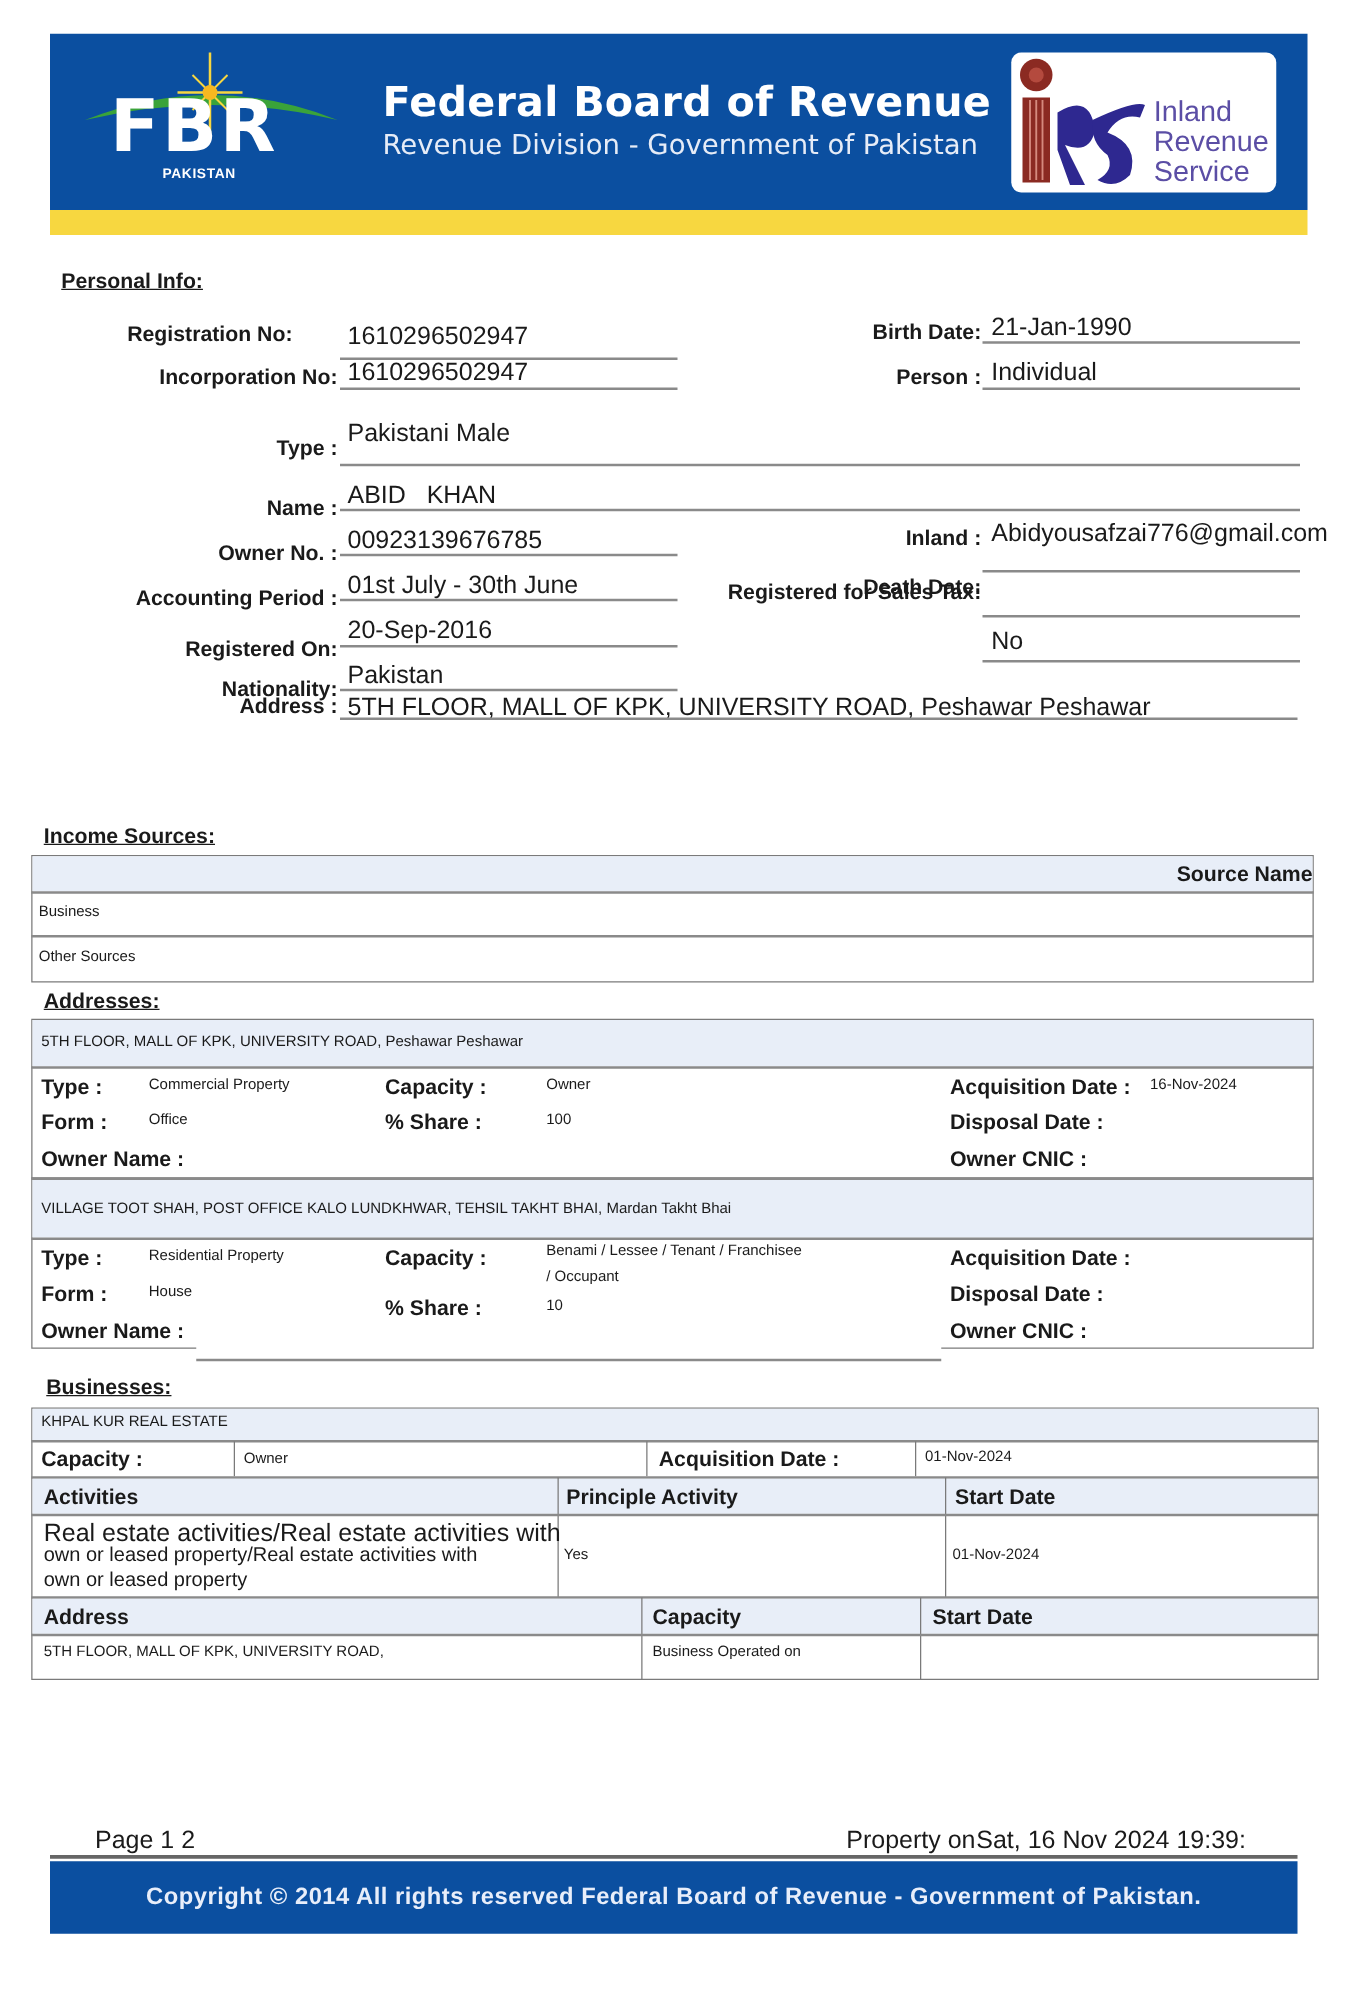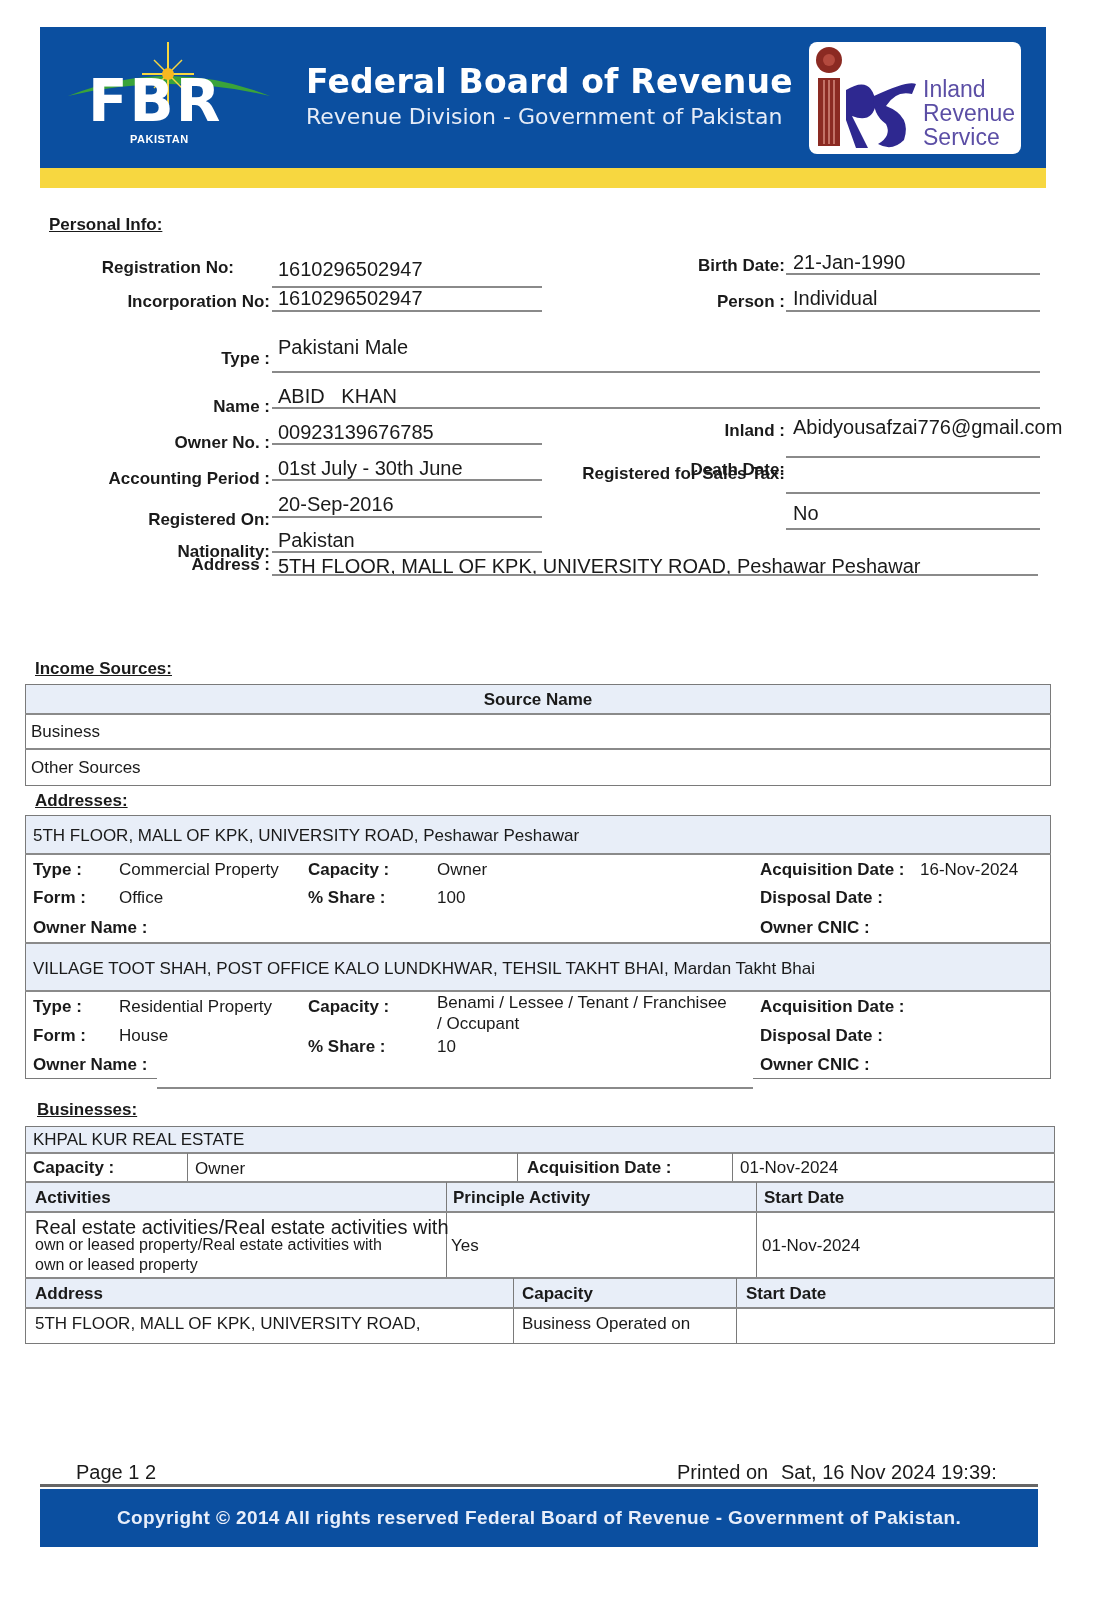--- a/index.html
+++ b/index.html
@@ -24,21 +24,21 @@
 
   
   .lbl { position: absolute; font-weight: bold; font-size: 17px; text-align: right; white-space: nowrap; color: #1a1a1a; }
   .val { position: absolute; font-size: 20px; white-space: nowrap; color: #1a1a1a; }
   .uline { position: absolute; height: 2px; background: #8a8a8a; }
 
   
   .tbl { position: absolute; border: 1px solid #7a7a7a; }
   .hdr-fill { background: #e8eef8; }
   .row-line { position: absolute; height: 2px; background: #8a8a8a; }
-  .cell-text { position: absolute; font-size: 17px; white-space: nowrap; color: #1a1a1a; }
+  .cell-text { position: absolute; font-size: 12px; white-space: nowrap; color: #1a1a1a; }
   .cell-bold { position: absolute; font-size: 17px; font-weight: bold; white-space: nowrap; color: #1a1a1a; }
   .vline { position: absolute; width: 1px; background: #7a7a7a; }
 
   
   .footer-rule { position: absolute; left: 40px; top: 1484px; width: 998px; height: 3px; background: #666; }
   .footer-bar { position: absolute; left: 40px; top: 1489px; width: 998px; height: 58px; background: #0b4fa0; }
   .footer-copy { position: absolute; left: 40px; top: 1507px; width: 998px; text-align: center; color: #e8eefa; font-weight: bold; font-size: 19px; letter-spacing: 0.4px; white-space: nowrap; }
 </style>
 </head>
 <body>
@@ -130,21 +130,21 @@
 <div class="val" style="left:278px; top:529px;">Pakistan</div>
 <div class="uline" style="left:272px; top:551px; width:270px;"></div>
 <div class="lbl" style="right:826px; top:555px;">Address :</div>
 <div class="val" style="left:278px; top:555px;">5TH FLOOR, MALL OF KPK, UNIVERSITY ROAD, Peshawar Peshawar</div>
 <div class="uline" style="left:272px; top:574px; width:766px;"></div>
 
 <div class="section-head" style="left:35px; top:659px;">Income Sources:</div>
 
 <div class="tbl" style="left:25px; top:684px; width:1026px; height:102px;"></div>
 <div class="hdr-fill" style="position:absolute; left:26px; top:685px; width:1024px; height:28px;"></div>
-<div class="cell-bold" style="left:26px; top:690px; width:1024px; text-align:center;">Source Name</div>
+<div class="cell-bold" style="left:26px; top:690px; width:1024px; text-align:right;">Source Name</div>
 <div class="row-line" style="left:25px; top:713px; width:1026px;"></div>
 <div class="cell-text" style="left:31px; top:722px;">Business</div>
 <div class="row-line" style="left:25px; top:748px; width:1026px;"></div>
 <div class="cell-text" style="left:31px; top:758px;">Other Sources</div>
 
 <div class="section-head" style="left:35px; top:791px;text-decoration:underline;">Addresses:</div>
 
 <div class="tbl" style="left:25px; top:815px; width:1026px; height:128px;"></div>
 <div class="hdr-fill" style="position:absolute; left:26px; top:816px; width:1024px; height:37px;"></div>
 <div class="cell-text" style="left:33px; top:826px;">5TH FLOOR, MALL OF KPK, UNIVERSITY ROAD, Peshawar Peshawar</div>
@@ -229,17 +229,17 @@
 <div class="cell-bold" style="left:522px; top:1284px;">Capacity</div>
 <div class="vline" style="left:736px; top:1278px; height:66px;"></div>
 <div class="cell-bold" style="left:746px; top:1284px;">Start Date</div>
 <div class="row-line" style="left:25px; top:1307px; width:1030px;"></div>
 
 <div class="cell-text" style="left:35px; top:1314px;">5TH FLOOR, MALL OF KPK, UNIVERSITY ROAD,</div>
 <div class="cell-text" style="left:522px; top:1314px;">Business Operated on</div>
 <div class="cell-text" style="left:746px; top:1314px;"></div>
 
 <div class="val" style="left:76px; top:1461px;">Page 1 2</div>
-<div class="val" style="left:677px; top:1461px;">Printed on</div>
+<div class="val" style="left:677px; top:1461px;">Property on</div>
 <div class="val" style="left:781px; top:1461px;">Sat, 16 Nov 2024 19:39:</div>
 <div class="footer-rule"></div>
 <div class="footer-bar"></div>
 <div class="footer-copy">Copyright © 2014 All rights reserved  Federal Board of Revenue - Government of Pakistan.</div>
 
 </body></html>

